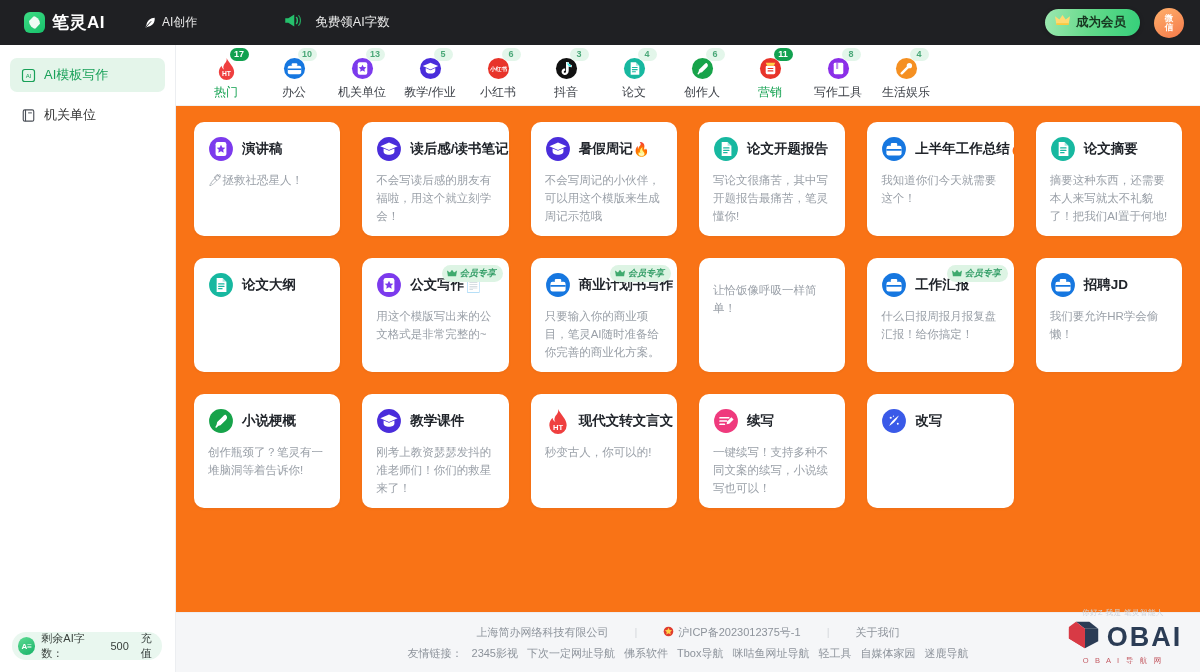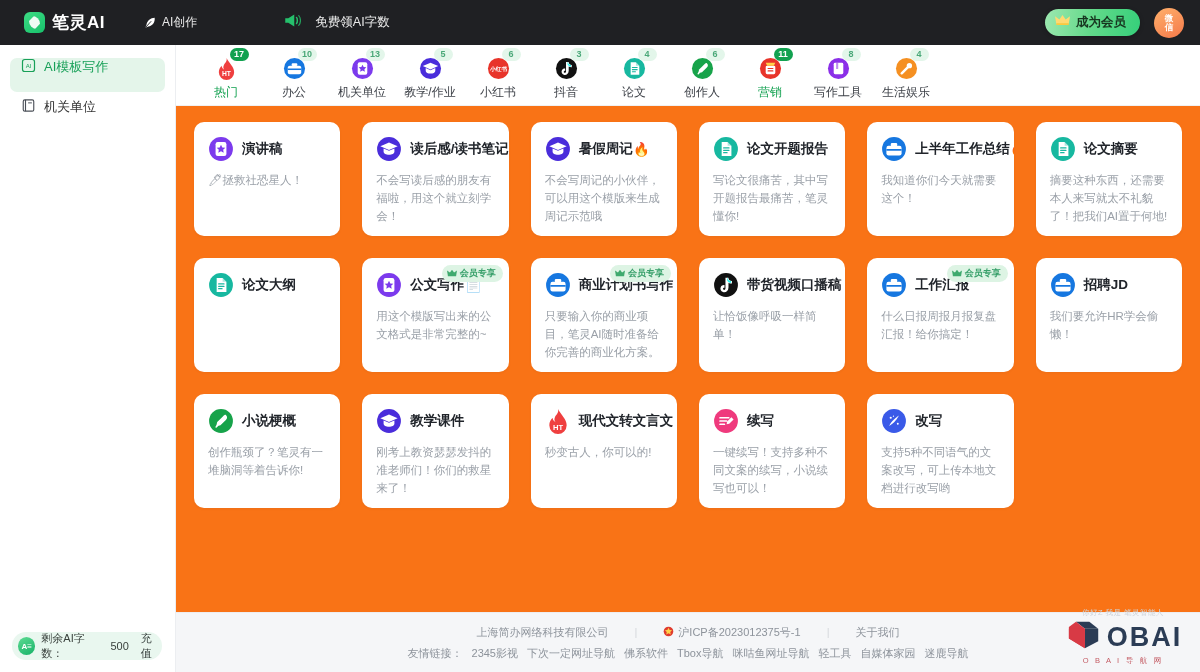--- a/index.html
+++ b/index.html
@@ -54,21 +54,21 @@
 
   
   .body { display:flex; flex:1 1 auto; min-height:0; }
 
   
   .sidebar {
     width: 176px; flex:0 0 176px; background:#fff; border-right:1px solid #eceef1;
     padding-top:10px; position:relative; display:flex; flex-direction:column;
   }
   .side-item {
-    height:34px; margin:3px 10px; border-radius:7px; display:flex; align-items:flex-start;
+    height:34px; margin:3px 10px; border-radius:7px; display:flex; align-items:center;
     gap:8px; padding-left:11px; font-size:13px; color:#333; cursor:pointer;
   }
   .side-item.active { background:#e4f5ea; color:#18a058; font-weight:normal; }
   .side-item .ico { width:15px; height:15px; display:flex; align-items:center; justify-content:center; }
 
   .quota {
     position:absolute; left:12px; bottom:12px; width:150px; height:28px;
     background:#e9f7ef; border-radius:999px; display:flex; align-items:center;
     gap:6px; padding-left:6px; font-size:11px; color:#39403c;
   }
@@ -110,20 +110,21 @@
     overflow:hidden;
   }
   .card-head { display:flex; align-items:center; gap:8px; }
   .card-ic { width:26px; height:26px; flex:0 0 26px; border-radius:50%; display:flex; align-items:center; justify-content:center; color:#fff; }
   .card-title { font-size:13.5px; font-weight:bold; color:#21252b; white-space:nowrap; display:flex; align-items:center; gap:1px;}
   .card-desc { margin-top:9px; font-size:11.5px; line-height:18px; color:#9aa0a8; }
   .vip-tag {
     position:absolute; top:7px; right:6px; display:flex; align-items:center; gap:3px;
     background:#ddf4e4; color:#39a06b; font-size:9px; border-radius:999px; padding:2px 7px 2px 5px;
     font-weight:bold;
+    font-style:italic;
   }
 
   
   .footer {
     flex:0 0 60px; background:#f5f6f8; border-top:1px solid #ededf0;
     display:flex; flex-direction:column; align-items:center; justify-content:center; gap:6px;
     position:relative;
   }
   .f-line1 { display:flex; align-items:center; gap:26px; font-size:11px; color:#8d939b; }
   .f-sep { color:#d5d8dc; }
@@ -445,30 +446,20 @@
                     <rect x="5" y="9" width="14" height="9" rx="2" fill="#fff"></rect>
                     <rect x="9" y="6.5" width="6" height="3" rx="1.2" fill="#fff"></rect>
                     <rect x="5" y="12" width="14" height="1.6" fill="#1677e0"></rect>
                   </svg>
                 </div>
                 <div class="card-title">商业计划书写作<span></span></div>
               </div>
               <div class="card-desc">只要输入你的商业项目，笔灵AI随时准备给你完善的商业化方案。</div>
             </div>
             <div class="card">
-              <div class="card-head">
-                <div class="card-ic">
-                  <svg width="26" height="26" viewBox="0 0 24 24">
-                    <circle cx="12" cy="12" r="11" fill="#111111"></circle>
-                    <path d="M14.2 5.2c.3 1.9 1.4 3 3.3 3.2v2.3c-1.1.1-2.2-.2-3.2-.8v4.4c0 3-2.6 5-5.1 4.2-2-.6-2.9-2.9-2-4.7.6-1.2 2-1.9 3.4-1.7v2.4c-.9-.2-1.6.5-1.4 1.3.2.8 1.3 1 1.9.4.3-.3.4-.7.4-1.1V5.2z" fill="#fff"></path>
-                    <path d="M13.4 5.2c.3 1.9 1.4 3 3.3 3.2v1.6c-1.6-.1-2.9-.9-3.6-2.2v-2.6z" fill="#25f4ee"></path>
-                  </svg>
-                </div>
-                <div class="card-title">带货视频口播稿<span></span></div>
-              </div>
               <div class="card-desc">让恰饭像呼吸一样简单！</div>
             </div>
             <div class="card">
               <div class="vip-tag">
                 <span><svg width="10" height="8" viewBox="0 0 24 18">
                     <path d="M2 15h20l2-12-7 5-5-7-5 7-7-5z" fill="#3faa6e"></path>
                     <rect x="2" y="14" width="20" height="3" rx="1" fill="#3faa6e"></rect>
                   </svg></span>
                 <span>会员专享</span>
               </div>
@@ -556,21 +547,20 @@
                   <svg width="26" height="26" viewBox="0 0 24 24">
                     <circle cx="12" cy="12" r="11" fill="#3a5ae8"></circle>
                     <path d="M16.5 7C14 9 10 11.5 7.5 16.5c5-2.5 7.5-6.5 9-9.5z" fill="#fff"></path>
                     <circle cx="9" cy="9" r="1" fill="#fff"></circle>
                     <circle cx="15.5" cy="14.5" r=".9" fill="#fff"></circle>
                     <circle cx="11.5" cy="7.5" r=".6" fill="#fff"></circle>
                   </svg>
                 </div>
                 <div class="card-title">改写<span></span></div>
               </div>
-              <div class="card-desc">支持5种不同语气的文案改写，可上传本地文档进行改写哟</div>
             </div>
           </div>
       </div>
 
       <div class="footer">
         <div class="f-line1">
           <span>上海简办网络科技有限公司</span>
           <span class="f-sep">|</span>
           <span class="f-icp">
             <span>

